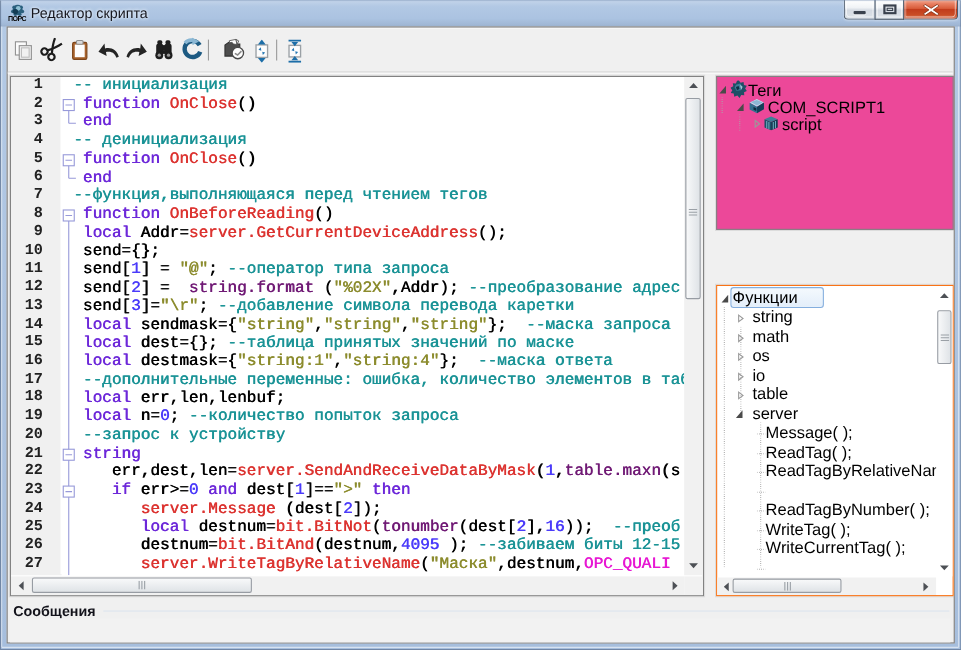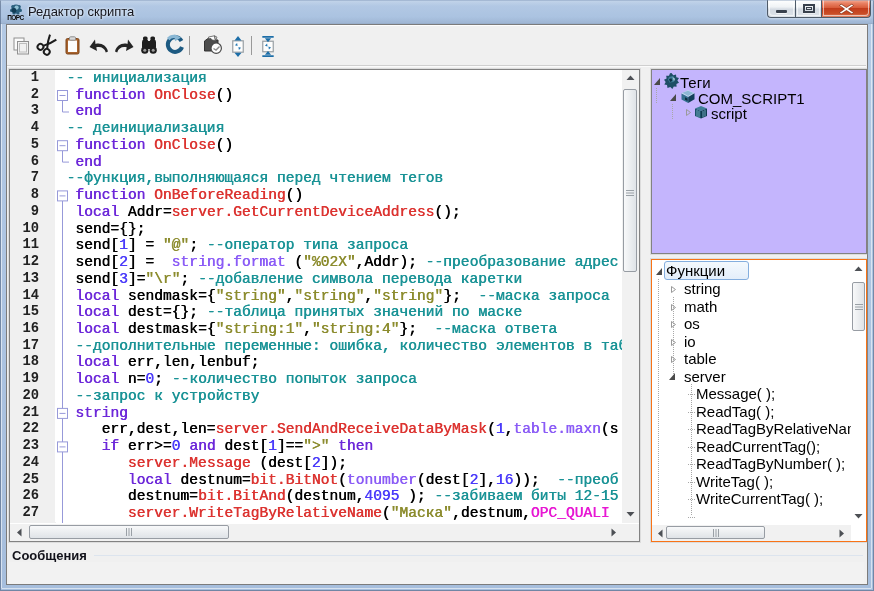--- a/index.html
+++ b/index.html
@@ -22,28 +22,28 @@
 #client{position:absolute;left:6px;top:24px;width:862px;height:561px;background:#f0f0f0;border:1px solid #7b7b7b;box-shadow:inset 0 1px 0 #fdfdfd}
 #toolbar{position:absolute;left:1px;top:2px;width:858px;height:38px}
 #tbsep{position:absolute;left:0;top:40px;width:859px;height:2px;border-top:1px solid #cfcfcf;border-bottom:1px solid #fbfbfb}
 .sep{position:absolute;top:9px;width:1px;height:19px;background:#999}
 
 #editor{position:absolute;left:2px;top:44px;width:631px;height:473px;background:#fff;border:1px solid #828282;box-shadow:0 0 0 1px rgba(160,160,160,.25)}
 #lnums{position:absolute;left:0;top:0;width:46px;height:453px;background:#f0f0f0;font:bold 13.8px/16.73px "Liberation Mono",monospace;color:#222;text-align:right;padding-right:17px;white-space:pre}
 #foldcol{position:absolute;left:45px;top:0;width:17px;height:452px;background:#fff}
 #code{position:absolute;left:56.5px;top:0;width:555px;height:452px;overflow:hidden}
 #code pre{font:normal 14.6px/16.73px "Liberation Mono",monospace;color:#000;white-space:pre;text-shadow:0.5px 0 0 currentColor}
-.k{color:#6d28d9}.c{color:#1a9396}.r{color:#dc3431}.s{color:#8c8c2e}.n{color:#4b3bfa}.f{color:#8b5cf6}.m{color:#e718d3}
+.k{color:#6d28d9}.c{color:#1a9396}.r{color:#dc3431}.s{color:#8c8c2e}.n{color:#4b3bfa}.f{color:#701a75}.m{color:#e718d3}
 
 .sb{position:absolute;background:#f1f1f1}
 .sbthumb{position:absolute;background:linear-gradient(90deg,#f8f9fa,#eef0f2 40%,#dfe3e7);border:1px solid #979ca3;border-radius:2px}
 .sbthumb.h{background:linear-gradient(180deg,#f8f9fa,#eef0f2 40%,#dfe3e7)}
 .grip{position:absolute;left:50%;top:50%;transform:translate(-50%,-50%)}
 
-#tags{position:absolute;left:644px;top:44px;width:216px;height:185px;background:#c4b5fd;border:1px solid #828282;box-shadow:0 0 0 1px rgba(160,160,160,.25);overflow:hidden}
+#tags{position:absolute;left:644px;top:44px;width:216px;height:140px;background:#ec4899;border:1px solid #828282;box-shadow:0 0 0 1px rgba(160,160,160,.25);overflow:hidden}
 #funcs{position:absolute;left:644px;top:234px;width:216px;height:283px;background:#fff;border:1px solid #f97316;box-shadow:0 0 0 1px rgba(160,160,160,.25);overflow:hidden}
 .trow{position:absolute;font-size:15px;color:#000;white-space:nowrap}
 .sbbtn{position:absolute;width:17px;height:17px}
 #funcsel{position:absolute;left:12px;top:1px;width:85px;height:19px;border:1px solid #84aede;border-radius:3px;background:linear-gradient(180deg,#f4f9fd,#e3eefa)}
 .dotv{position:absolute;width:1px;background-image:linear-gradient(#a8a8a8 1px,transparent 1px);background-size:1px 2px}
 .doth{position:absolute;height:1px;background-image:linear-gradient(90deg,#a8a8a8 1px,transparent 1px);background-size:2px 1px}
 
 #msggroup{position:absolute;left:1px;top:524px;width:858px;height:36px}
 #msglabel{position:absolute;left:4px;top:-1px;font-size:13px;font-weight:bold;color:#12121a}
 #msgline{position:absolute;left:86px;top:6px;right:3px;height:1px;background:#dce4ee}
@@ -362,21 +362,20 @@
           <path d="M7 1 L7 8 L1 8 Z" fill="#4a4a4a"></path>
         </svg>
     <div class="trow" style="left:32px;top:107.5px">server</div>
     <div class="doth" style="left:36px;top:134px;width:8px"></div>
     <div class="trow" style="left:44px;top:125px">Message( );</div>
     <div class="doth" style="left:36px;top:151.5px;width:8px"></div>
     <div class="trow" style="left:44px;top:142.5px">ReadTag( );</div>
     <div class="doth" style="left:36px;top:169px;width:8px"></div>
     <div class="trow" style="left:44px;top:160px">ReadTagByRelativeNam</div>
     <div class="doth" style="left:36px;top:186.5px;width:8px"></div>
-    <div class="trow" style="left:44px;top:177.5px">ReadCurrentTag();</div>
     <div class="doth" style="left:36px;top:204px;width:8px"></div>
     <div class="trow" style="left:44px;top:195px">ReadTagByNumber( );</div>
     <div class="doth" style="left:36px;top:221.5px;width:8px"></div>
     <div class="trow" style="left:44px;top:212.5px">WriteTag( );</div>
     <div class="doth" style="left:36px;top:239px;width:8px"></div>
     <div class="trow" style="left:44px;top:230px">WriteCurrentTag( );</div>
     <div class="doth" style="left:36px;top:256.5px;width:8px"></div>
     <div id="fvs" class="sb" style="left:199px;top:0;width:15px;height:264px;background:#fff">
       <div class="sbbtn" style="left:-1px;top:1px">
             <svg width="17" height="17">

